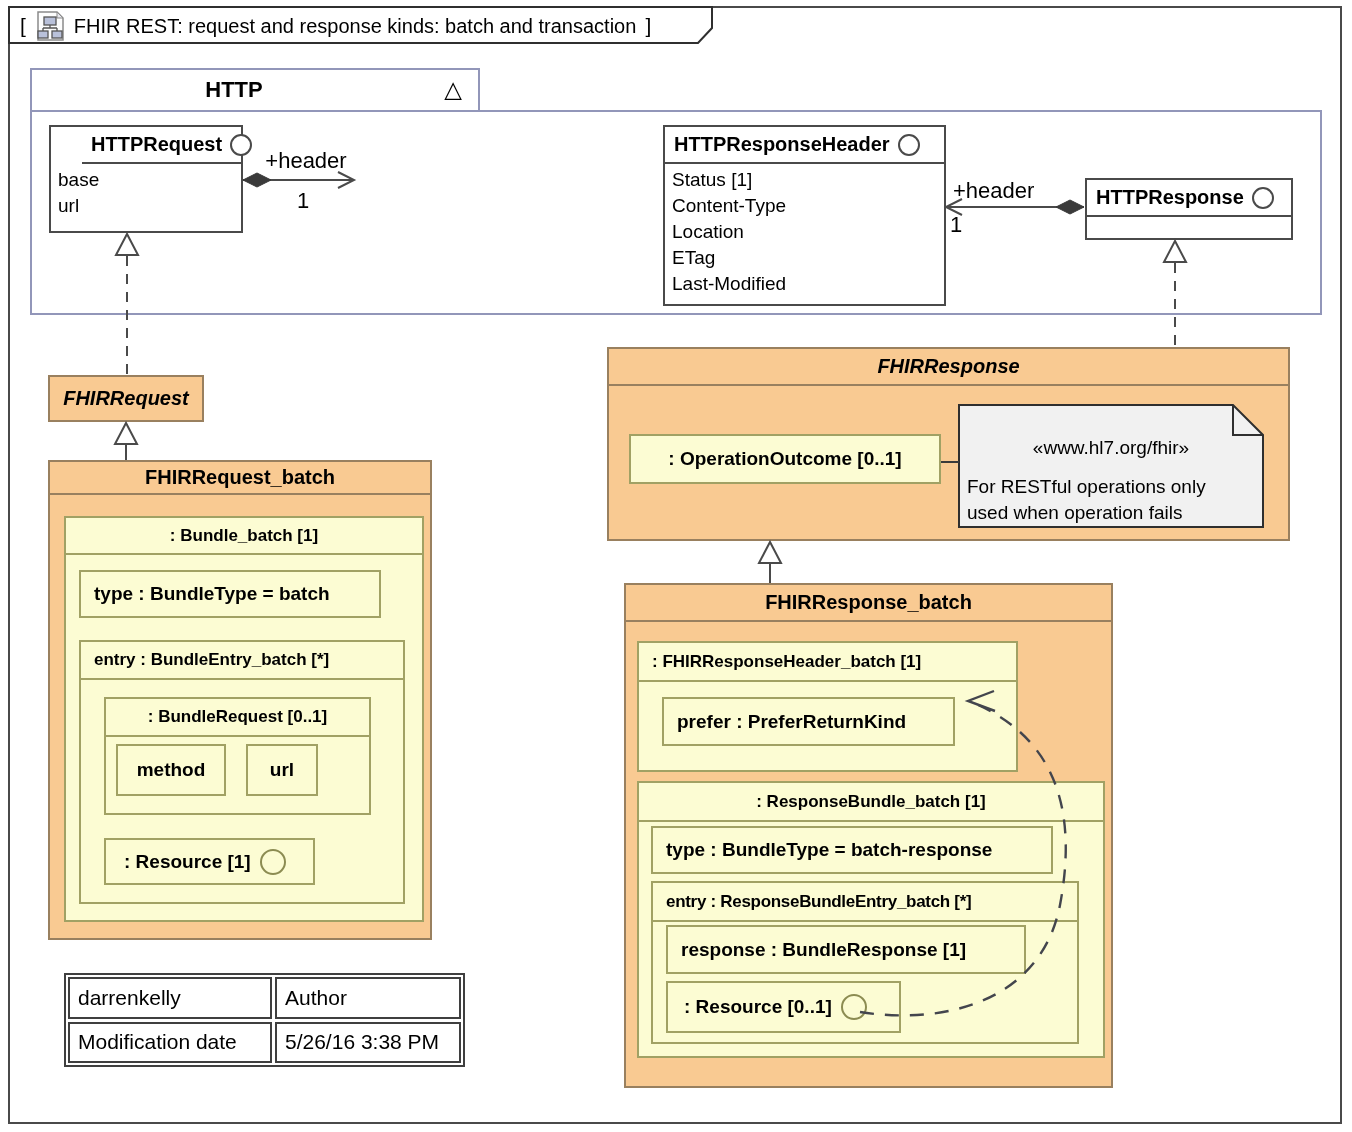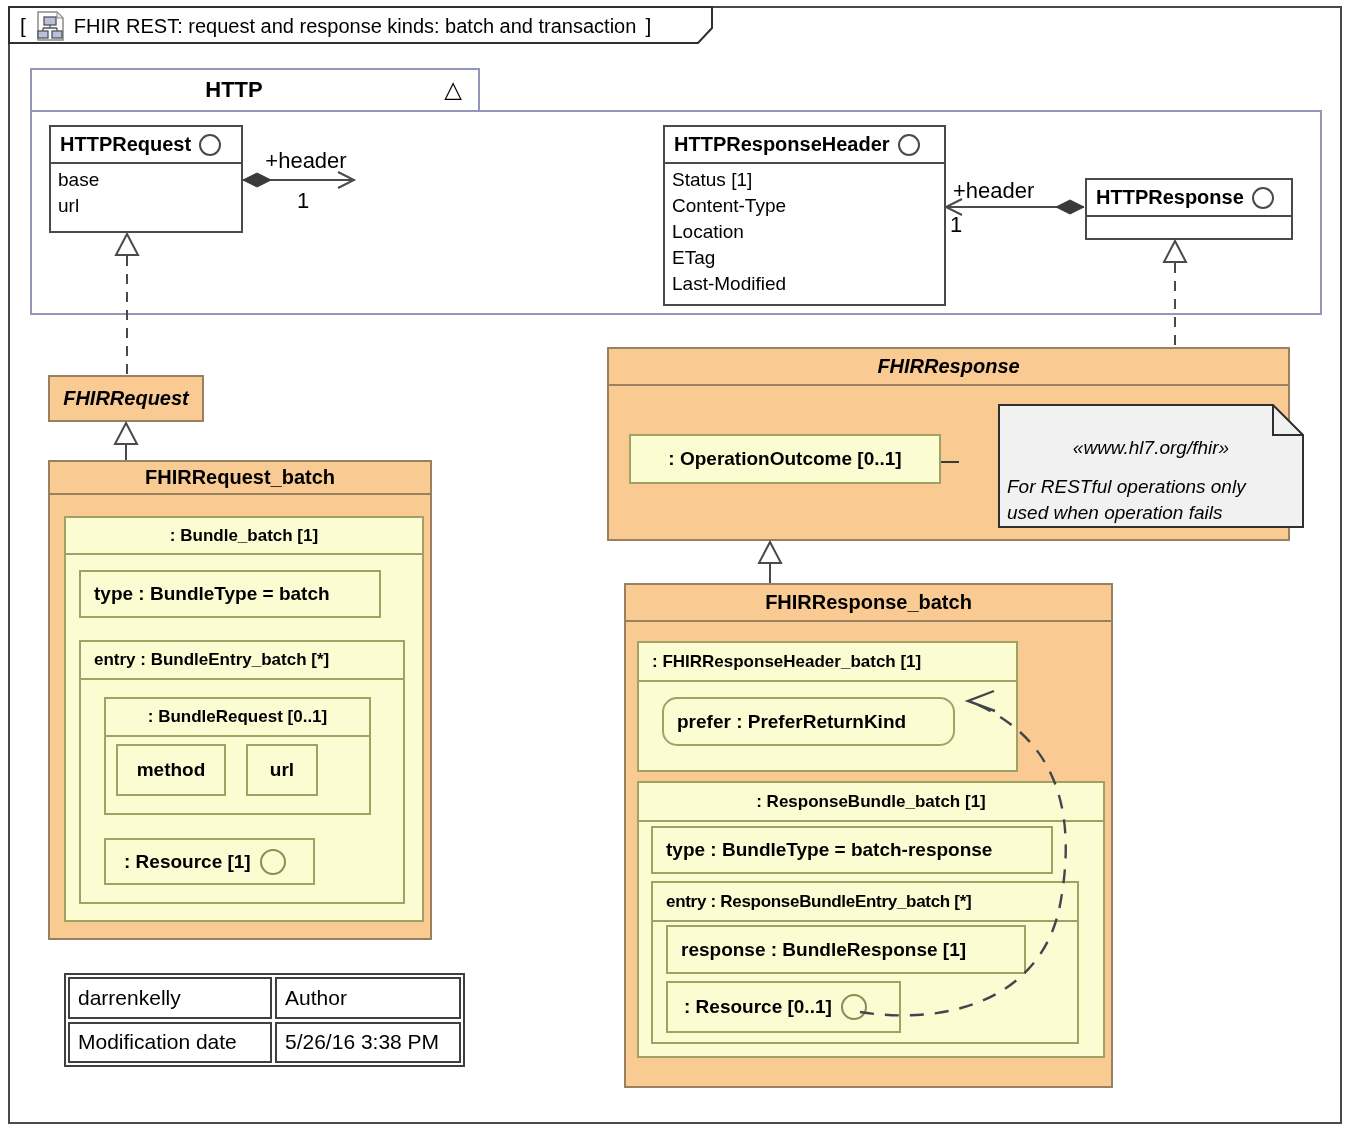--- a/index.html
+++ b/index.html
@@ -89,21 +89,21 @@
     </div>
   </div>
 
   <div class="abs frame" style="left:30px; top:110px; width:1292px; height:205px;"></div>
   <div class="abs frame-tab" style="left:30px; top:68px; width:450px; height:44px;">
     <span>HTTP</span>
     <span class="collapse-tri">△</span>
   </div>
 
   <div class="abs cls" style="left:49px; top:125px; width:194px; height:108px;">
-    <div class="cls-head" style="height:37px;">
+    <div class="cls-head" style="height:37px;margin-left:31px;">
       <span class="nowrap">HTTPRequest</span>
       <span class="icircle"></span>
     </div>
     <div class="attrs">
       <div class="nowrap">base</div>
       <div class="nowrap">url</div>
     </div>
   </div>
 
 
@@ -173,41 +173,41 @@
 
   <div class="abs orange" style="left:607px; top:347px; width:683px; height:194px;">
     <div class="o-head italic" style="height:37px;">
       <span>FHIRResponse</span>
     </div>
   </div>
   <div class="abs yellow leaf leaf-center" style="left:629px; top:434px; width:312px; height:50px;">
     <span class="nowrap">: OperationOutcome [0..1]</span>
   </div>
 
-  <div class="abs" style="left:998px; top:404px; width:306px; height:124px;font-style:italic;">
+  <div class="abs" style="left:958px; top:404px; width:306px; height:124px;">
     <svg width="306" height="124" style="position:absolute;left:0;top:0;">
       <polygon points="1,1 275,1 305,31 305,123 1,123" fill="#f1f1f1" stroke="#2f2f2f" stroke-width="2"></polygon>
       <path d="M275,1 L275,31 L305,31" fill="none" stroke="#2f2f2f" stroke-width="2"></path>
     </svg>
     <div class="note-st nowrap">«www.hl7.org/fhir»</div>
     <div class="note-line nowrap" style="top:72px;">For RESTful operations only</div>
     <div class="note-line nowrap" style="top:98px;">used when operation fails</div>
   </div>
 
   <div class="abs orange" style="left:624px; top:583px; width:489px; height:505px;">
     <div class="o-head" style="height:37px;">
       <span>FHIRResponse_batch</span>
     </div>
   </div>
   <div class="abs yellow" style="left:637px; top:641px; width:381px; height:131px;">
     <div class="y-head y-left" style="height:39px;">
       <span class="nowrap">: FHIRResponseHeader_batch [1]</span>
     </div>
   </div>
-  <div class="abs yellow leaf leaf-left" style="left:662px; top:697px; width:293px; height:49px;border-radius:15px;">
+  <div class="abs yellow leaf leaf-left" style="left:662px; top:697px; width:293px; height:49px;">
     <span class="nowrap">prefer : PreferReturnKind</span>
   </div>
   <div class="abs yellow" style="left:637px; top:781px; width:468px; height:277px;">
     <div class="y-head y-center" style="height:39px;">
       <span class="nowrap">: ResponseBundle_batch [1]</span>
     </div>
   </div>
   <div class="abs yellow leaf leaf-left" style="left:651px; top:826px; width:402px; height:48px;">
     <span class="nowrap">type : BundleType = batch-response</span>
   </div>

